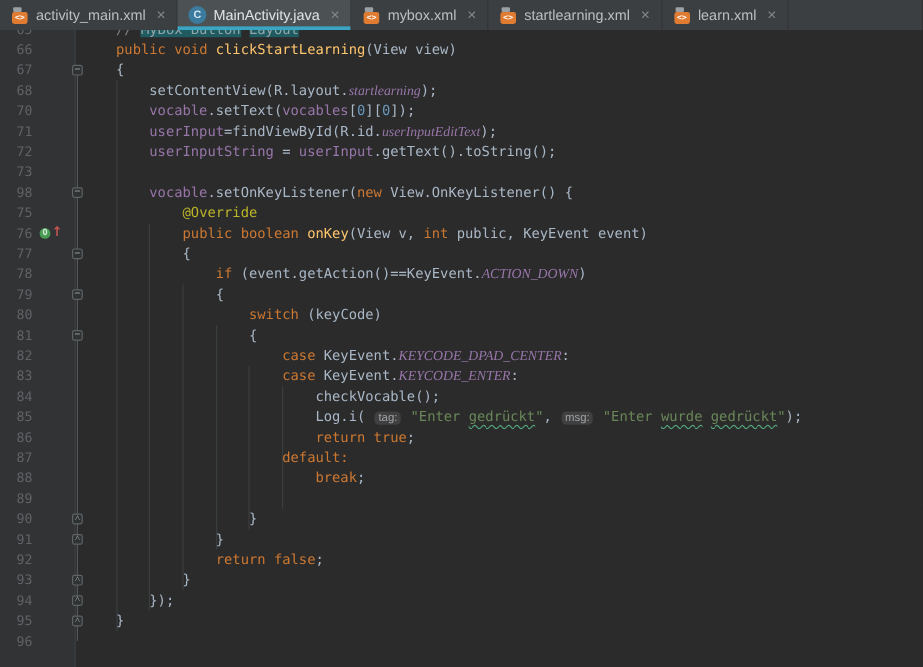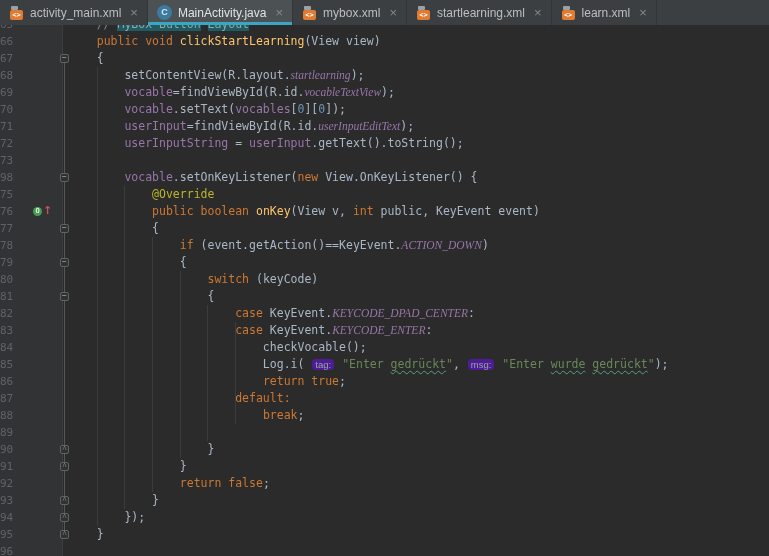--- a/index.html
+++ b/index.html
@@ -18,21 +18,21 @@
                 color:#fff;font:bold 7px "DejaVu Sans Mono",monospace;text-align:center;line-height:10px;}
   .ic-class{width:15px;height:15px;flex:0 0 15px;border-radius:50%;background:#3c7b9e;color:#d2e7f3;
             font:bold 9px "Liberation Sans",sans-serif;text-align:center;line-height:15px;}
   
   #editor{position:absolute;left:0;top:25px;right:0;bottom:0;background:#2b2b2b;overflow:hidden;}
   #gutter-rail{position:absolute;left:0;top:0;bottom:0;width:62px;background:#313335;border-right:1px solid #3c3f41;}
   .indent-guide{position:absolute;width:1px;background:#3a3d3f;}
   #fold-rail-line{position:absolute;width:1px;background:#55585a;}
   #lines{position:absolute;left:0;right:0;top:-9px;}
   .line{position:relative;height:17px;}
-  .lnum{position:absolute;left:0;top:0;width:27px;color:#606366;
+  .lnum{position:absolute;left:0;top:0;width:27px;text-align:right;color:#606366;
         font:11px "DejaVu Sans Mono",monospace;line-height:17px;}
   .code{position:absolute;left:69px;top:0;font:11.5px "DejaVu Sans Mono",monospace;
         line-height:17px;white-space:pre;color:#a9b7c6;text-align:center;}
   .fold{position:absolute;left:60px;top:4px;width:9px;height:9px;box-sizing:border-box;
         border:1px solid #5f6366;border-radius:2px;background:#2f3233;color:#a7abae;
         font:8px "DejaVu Sans Mono",monospace;line-height:6px;text-align:center;z-index:2;}
   .ovr-circle{position:absolute;left:33px;top:4px;width:9px;height:9px;border-radius:50%;
         background:#499C54;color:#d9efdc;font:bold 7px "DejaVu Sans Mono",monospace;
         line-height:9px;text-align:center;}
   .ovr-arrow{position:absolute;left:43px;top:1px;color:#c75450;font:bold 11px "DejaVu Sans",sans-serif;line-height:14px;}
@@ -41,21 +41,21 @@
   .tok-fn{color:#ffc66d;}
   .tok-fld{color:#9876aa;}
   .tok-sfld{color:#9876aa;font-style:italic;font-family:Liberation Serif, serif;}
   .tok-str{color:#6a8759;}
   .tok-strw{color:#6a8759;text-decoration:underline wavy #52a37a 1px;text-underline-offset:2px;}
   .tok-num{color:#6897bb;}
   .tok-ann{color:#bbb529;}
   .tok-pln{color:#a9b7c6;}
   .tok-cmt{color:#808080;}
   .tok-cmthl{color:#93a6a8;background:#1f5b61;}
-  .tok-hint{background:#4c1d95;color:#9fa3a7;border-radius:4px;padding:0 3px;margin:0 1px;
+  .tok-hint{background:#404040;color:#9fa3a7;border-radius:4px;padding:0 3px;margin:0 1px;
             font-family:"Liberation Sans",sans-serif;font-size:9.5px;}
 </style>
 </head>
 <body>
 
 <div id="window">
   <div id="tabbar">
       <div class="tab">
         <span class="ic-xml">
           <span class="head"></span>
@@ -118,24 +118,20 @@
         <div class="line">
           <span class="lnum">67</span>
           <span class="fold">−</span>
           <span class="code"><span class="tok-pln">    {</span></span>
         </div>
         <div class="line">
           <span class="lnum">68</span>
           <span class="code"><span class="tok-pln">        setContentView(R.layout.</span><span class="tok-sfld">startlearning</span><span class="tok-pln">);</span></span>
         </div>
         <div class="line">
-          <span class="lnum">69</span>
-          <span class="code"><span class="tok-pln">        </span><span class="tok-fld">vocable</span><span class="tok-pln">=findViewById(R.id.</span><span class="tok-sfld">vocableTextView</span><span class="tok-pln">);</span></span>
-        </div>
-        <div class="line">
           <span class="lnum">70</span>
           <span class="code"><span class="tok-pln">        </span><span class="tok-fld">vocable</span><span class="tok-pln">.setText(</span><span class="tok-fld">vocables</span><span class="tok-pln">[</span><span class="tok-num">0</span><span class="tok-pln">][</span><span class="tok-num">0</span><span class="tok-pln">]);</span></span>
         </div>
         <div class="line">
           <span class="lnum">71</span>
           <span class="code"><span class="tok-pln">        </span><span class="tok-fld">userInput</span><span class="tok-pln">=findViewById(R.id.</span><span class="tok-sfld">userInputEditText</span><span class="tok-pln">);</span></span>
         </div>
         <div class="line">
           <span class="lnum">72</span>
           <span class="code"><span class="tok-pln">        </span><span class="tok-fld">userInputString</span><span class="tok-pln"> = </span><span class="tok-fld">userInput</span><span class="tok-pln">.getText().toString();</span></span>

